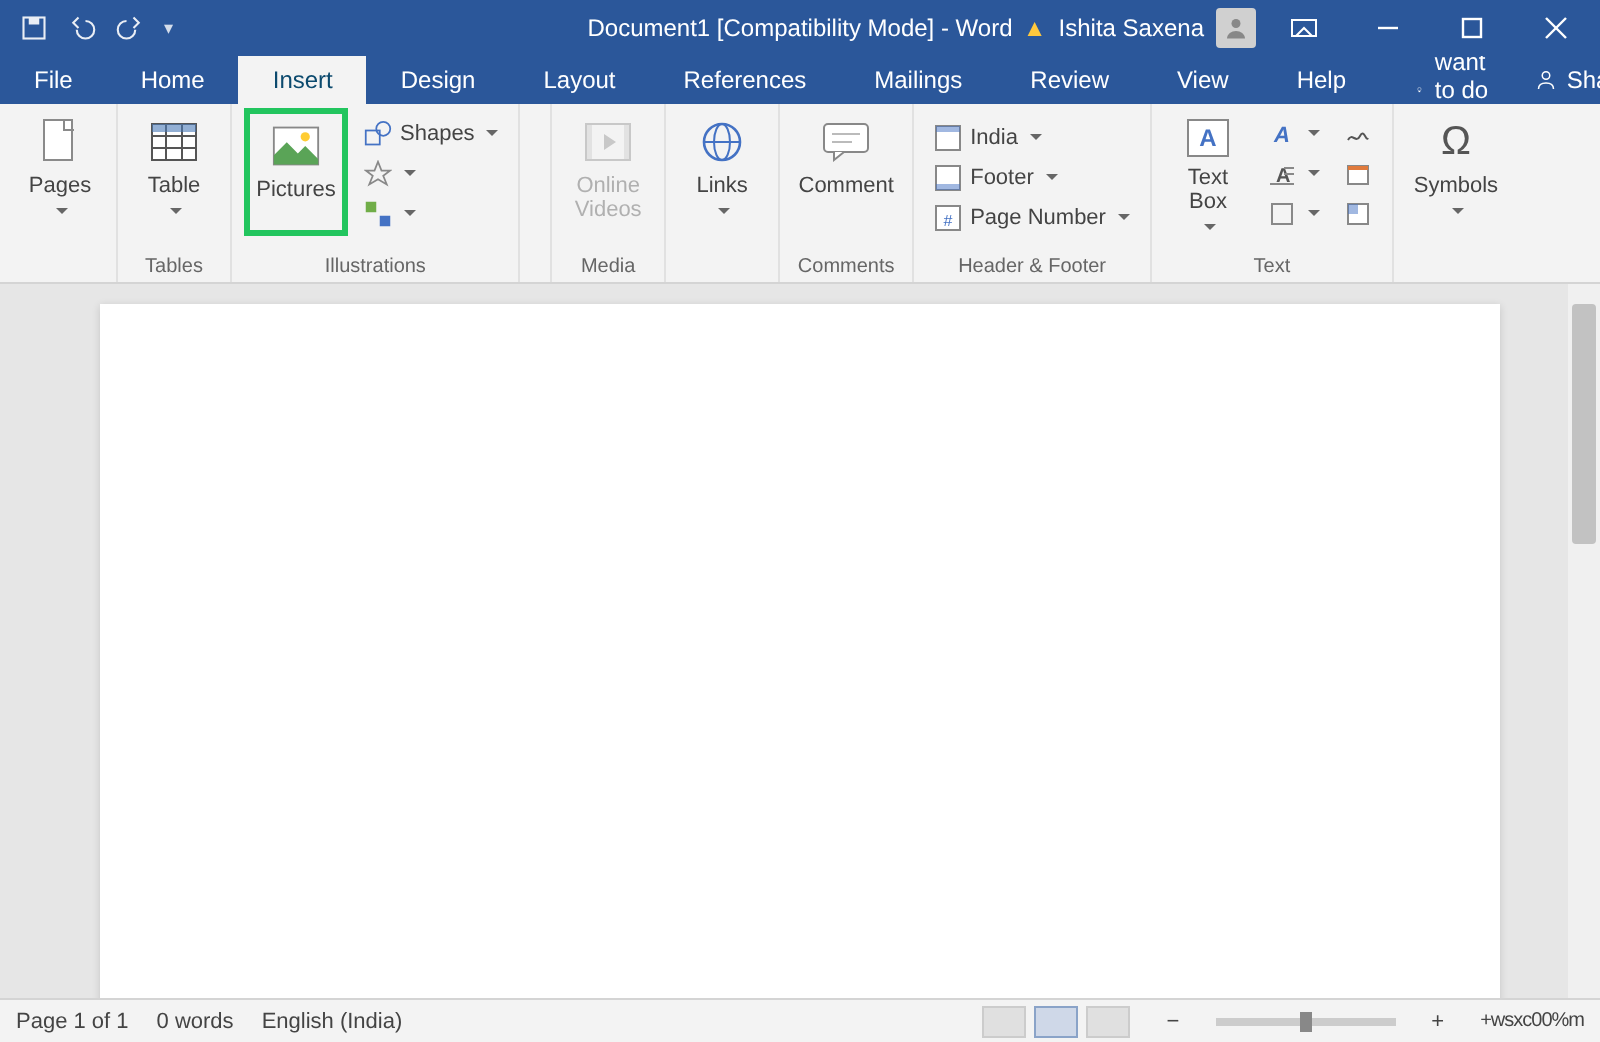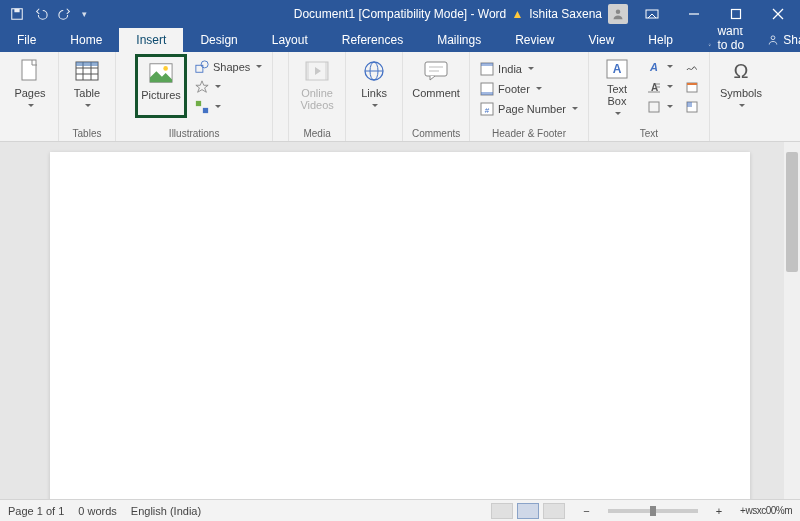--- a/index.html
+++ b/index.html
@@ -29,21 +29,21 @@
 .ribbon { height: 90px; background: #f3f3f3; border-bottom: 1px solid #d4d4d4; display: flex; font-size: 11px; color: #444; }
 .group { display: flex; flex-direction: column; align-items: center; border-right: 1px solid #e1e1e1; padding: 2px 6px 0 6px; position: relative; }
 .group .row { display: flex; align-items: flex-start; gap: 4px; flex: 1; }
 .group .glabel { font-size: 10px; color: #666; padding: 2px 0 2px 0; }
 .bigbtn { width: 44px; height: 64px; display: flex; flex-direction: column; align-items: center; justify-content: flex-start; padding-top: 4px; gap: 4px; border: 1px solid transparent; cursor: pointer; }
 .bigbtn .biglbl { font-size: 11px; text-align: center; line-height: 1.1; }
 .bigbtn.disabled { color: #b0b0b0; }
 .smallcol { display: flex; flex-direction: column; gap: 2px; padding-top: 4px; }
 .smallbtn { height: 18px; display: flex; align-items: center; gap: 4px; font-size: 11px; padding: 0 4px; white-space: nowrap; cursor: pointer; }
 .drop::after { content: ""; display: inline-block; margin-left: 2px; border: 3px solid transparent; border-top-color: #666; transform: translateY(1px); }
-.highlight { border: 3px solid #14532d; margin-left: 13px; }
+.highlight { border: 3px solid #22c55e; }
 .iconbox { width: 24px; height: 24px; display: flex; align-items: center; justify-content: center; }
 
 
 .docarea { flex: 1; background: #e6e6e6; position: relative; overflow: hidden; }
 .page { position: absolute; left: 50px; top: 10px; width: 700px; height: 440px; background: #fff; box-shadow: 0 1px 4px rgba(0,0,0,.15); }
 .vscroll { position: absolute; right: 0; top: 0; bottom: 0; width: 16px; background: #f0f0f0; }
 .vscroll .thumb { position: absolute; left: 2px; right: 2px; top: 10px; height: 120px; background: #c2c2c2; border-radius: 2px; }
 
 
 .statusbar { height: 22px; background: #f3f3f3; border-top: 1px solid #d4d4d4; display: flex; align-items: center; font-size: 11px; color: #444; padding: 0 8px; gap: 14px; }

